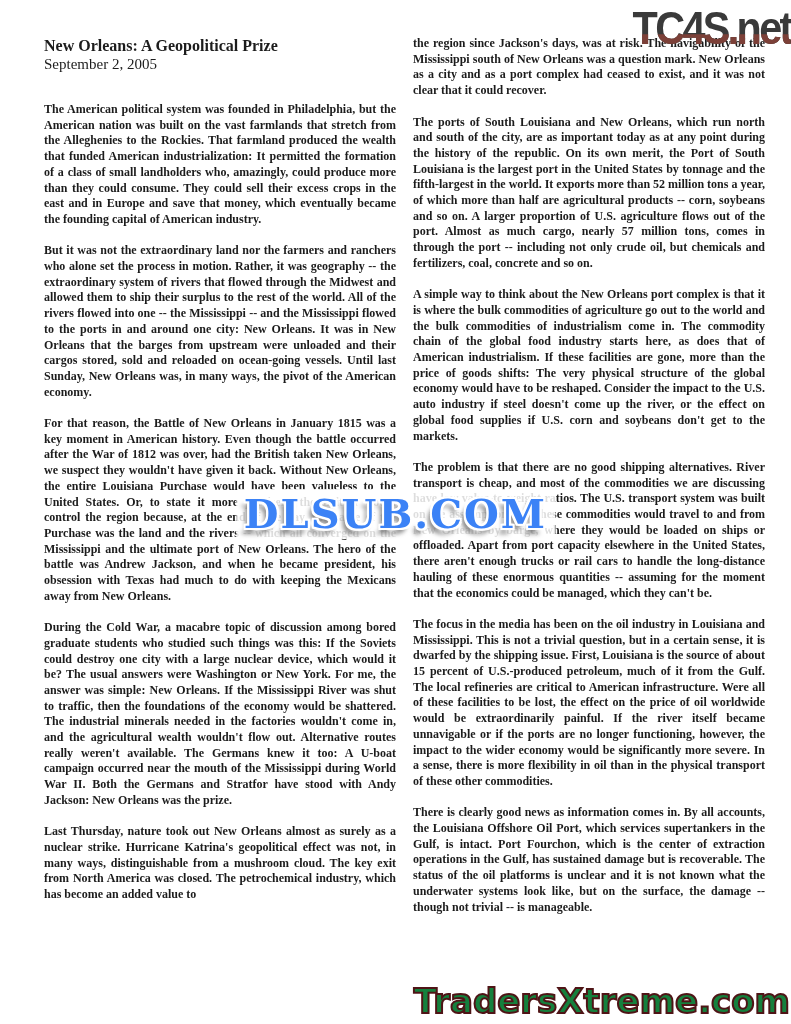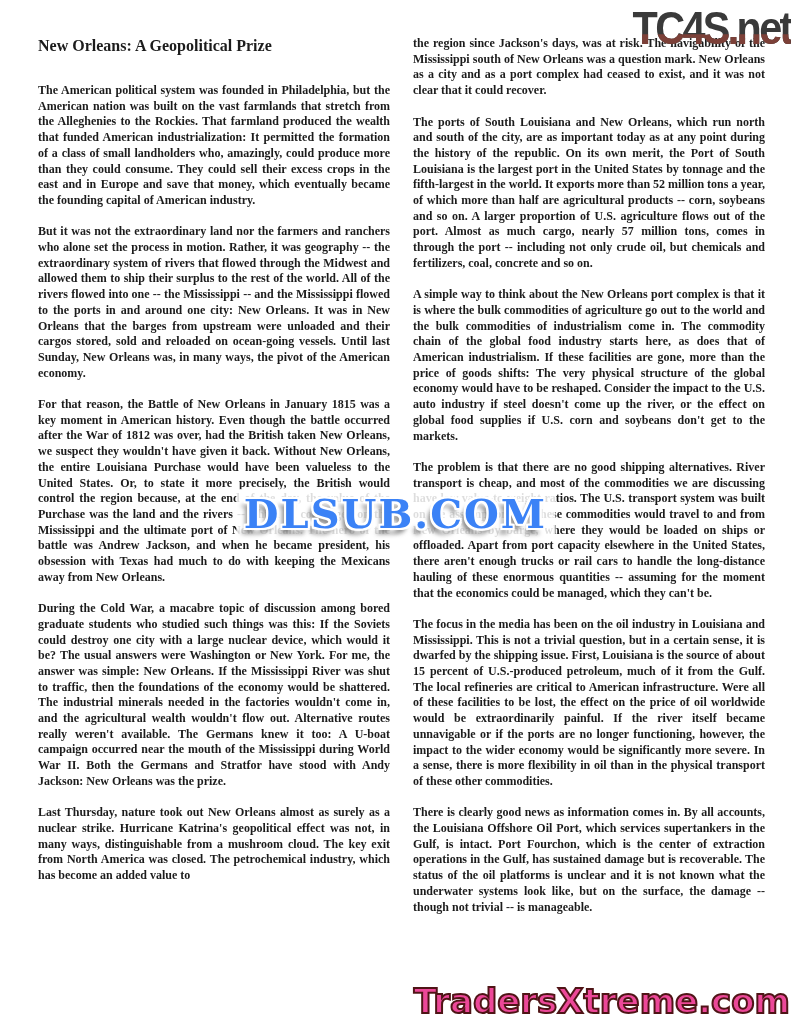--- a/index.html
+++ b/index.html
@@ -5,21 +5,21 @@
   html,body{margin:0;padding:0;}
   body{
     width:791px;height:1024px;
     background:#ffffff;
     position:relative;
     overflow:hidden;
     font-family:"Liberation Serif", serif;
     color:#1c1c1c;
   }
   .col{position:absolute;top:36px;}
-  .col-left{left:38px;width:352px;}
+  .col-left{left:44px;width:352px;}
   .col-right{left:413px;width:352px;}
   .title{
     font-size:16px;font-weight:bold;line-height:19px;margin:0;
   }
   .byline,.dateline{font-size:15px;line-height:19px;}
   .title-block{margin-bottom:28px;}
   p.body-par{
     font-size:12px;
     line-height:15.7px;
     text-align:justify;
@@ -58,38 +58,39 @@
       -2px  2px 0 #ffffff, 2px  2px 0 #ffffff,
       -2px  0   0 #ffffff, 2px  0   0 #ffffff,
        0   -2px 0 #ffffff, 0    2px 0 #ffffff,
       -4px  6px 4px rgba(80,80,80,0.65);
   }
   
   .wm-bottom{
     position:absolute;bottom:2px;right:1px;
     font-family:"DejaVu Sans", sans-serif;
     font-weight:bold;font-size:34px;line-height:42px;
-    color:#ec4899;
+    color:#15803d;
     -webkit-text-stroke:2px #4f1416;
     white-space:nowrap;
     text-shadow:
       0 0 3px #ffffff, 0 0 5px #ffffff,
       -3px -3px 2px #ffffff, 3px 3px 2px #ffffff,
       3px -3px 2px #ffffff, -3px 3px 2px #ffffff;
     margin-left: 38px;
   }
 </style>
 </head>
 <body>
 
 <div>
 
   <div class="col col-left">
     <div class="title-block">
       <h1 class="title">New Orleans: A Geopolitical Prize</h1>
+      <div class="dateline">September 2, 2005</div>
     </div>
     <p class="body-par">The American political system was founded in Philadelphia, but the American nation was built on the vast farmlands that stretch from the Alleghenies to the Rockies. That farmland produced the wealth that funded American industrialization: It permitted the formation of a class of small landholders who, amazingly, could produce more than they could consume. They could sell their excess crops in the east and in Europe and save that money, which eventually became the founding capital of American industry.</p>
     <p class="body-par">But it was not the extraordinary land nor the farmers and ranchers who alone set the process in motion. Rather, it was geography -- the extraordinary system of rivers that flowed through the Midwest and allowed them to ship their surplus to the rest of the world. All of the rivers flowed into one -- the Mississippi -- and the Mississippi flowed to the ports in and around one city: New Orleans. It was in New Orleans that the barges from upstream were unloaded and their cargos stored, sold and reloaded on ocean-going vessels. Until last Sunday, New Orleans was, in many ways, the pivot of the American economy.</p>
     <p class="body-par">For that reason, the Battle of New Orleans in January 1815 was a key moment in American history. Even though the battle occurred after the War of 1812 was over, had the British taken New Orleans, we suspect they wouldn't have given it back. Without New Orleans, the entire Louisiana Purchase would have been valueless to the United States. Or, to state it more precisely, the British would control the region because, at the end of the day, the value of the Purchase was the land and the rivers -- which all converged on the Mississippi and the ultimate port of New Orleans. The hero of the battle was Andrew Jackson, and when he became president, his obsession with Texas had much to do with keeping the Mexicans away from New Orleans.</p>
     <p class="body-par">During the Cold War, a macabre topic of discussion among bored graduate students who studied such things was this: If the Soviets could destroy one city with a large nuclear device, which would it be? The usual answers were Washington or New York. For me, the answer was simple: New Orleans. If the Mississippi River was shut to traffic, then the foundations of the economy would be shattered. The industrial minerals needed in the factories wouldn't come in, and the agricultural wealth wouldn't flow out. Alternative routes really weren't available. The Germans knew it too: A U-boat campaign occurred near the mouth of the Mississippi during World War II. Both the Germans and Stratfor have stood with Andy Jackson: New Orleans was the prize.</p>
     <p class="body-par">Last Thursday, nature took out New Orleans almost as surely as a nuclear strike. Hurricane Katrina's geopolitical effect was not, in many ways, distinguishable from a mushroom cloud. The key exit from North America was closed. The petrochemical industry, which has become an added value to</p>
   </div>
 
   <div class="col col-right">
     <p class="body-par">the region since Jackson's days, was at risk. The navigability of the Mississippi south of New Orleans was a question mark. New Orleans as a city and as a port complex had ceased to exist, and it was not clear that it could recover.</p>

